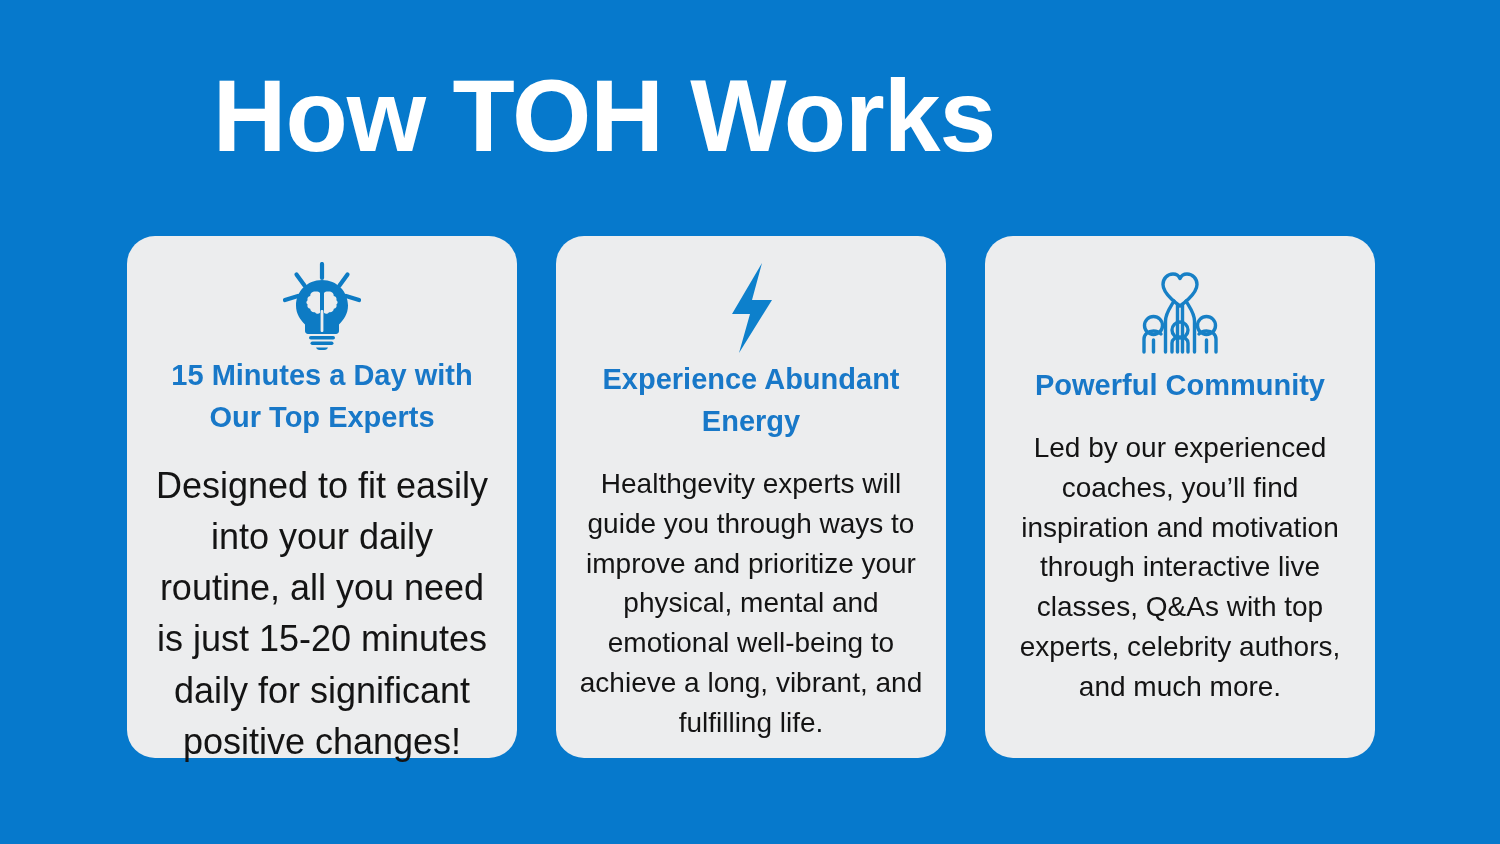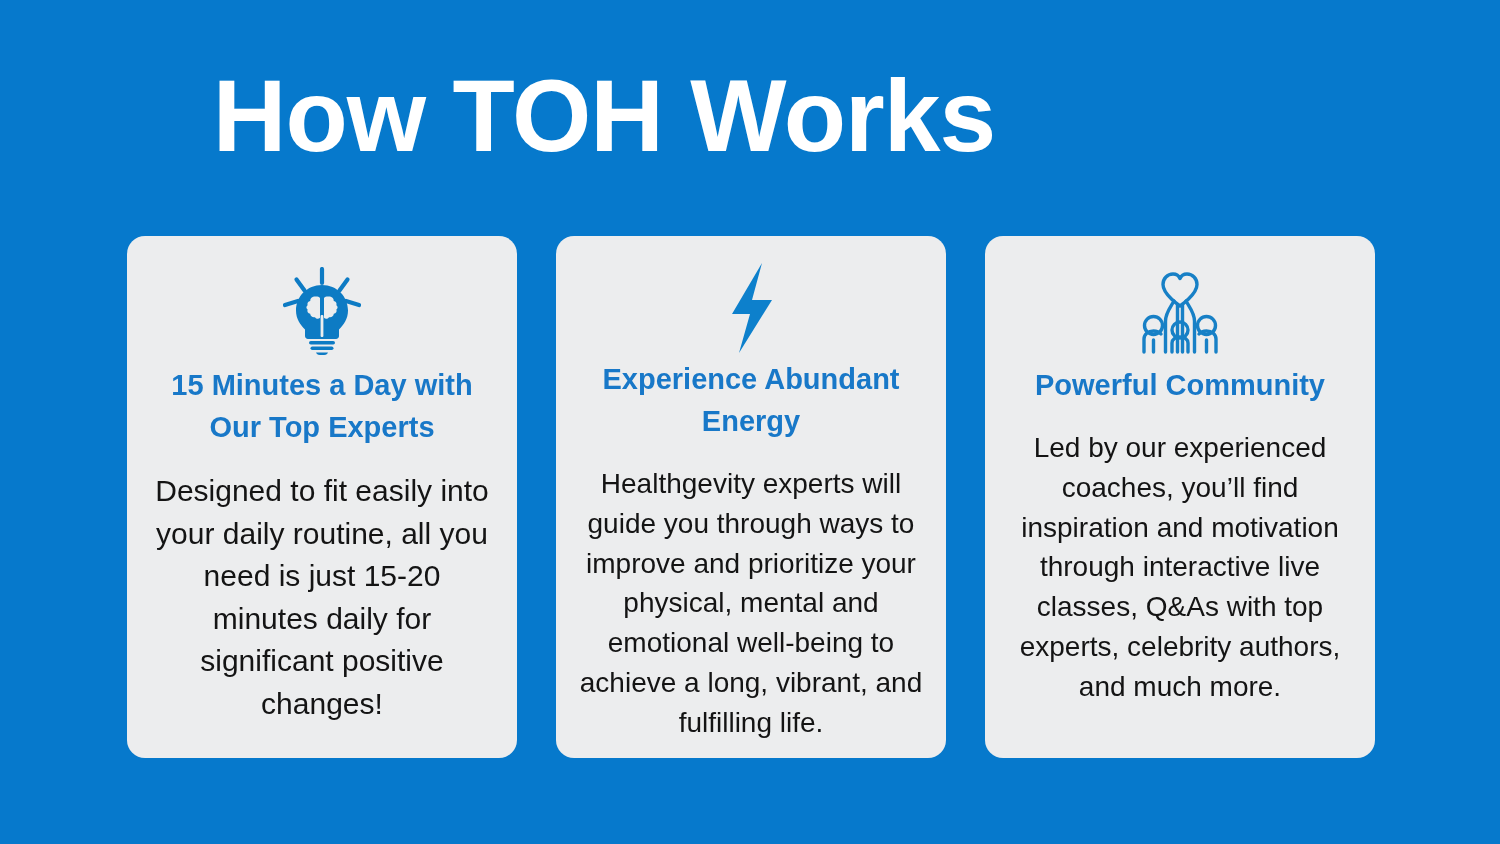--- a/index.html
+++ b/index.html
@@ -31,21 +31,21 @@
     position:absolute;
     top:236px; left:127px;
     width:1248px; height:522px;
     display:flex;
     justify-content:space-between;
     align-items:stretch;
   }
   .card {
     width:390px;
     background:#ecedee;
-    border-radius:18px;
+    border-radius:28px;
     padding:26px 22px 20px 22px;
     display:flex;
     flex-direction:column;
     align-items:center;
   }
   .card-icon {
     height:98px;
     display:flex;
     align-items:center;
     justify-content:center;
@@ -56,21 +56,21 @@
     color:#1878c8;
     font-size:29px;
     font-weight:700;
     line-height:1.45;
     text-align:center;
     max-width:360px;
   }
   .card-body {
     margin-top:22px;
     color:#141414;
-    font-size:30px;
+    font-size:36px;
     font-weight:400;
     line-height:1.42;
     text-align:center;
     max-width:368px;
   }
   .card-2 .card-body { font-size:28px; max-width:380px; }
   .card-3 .card-body { font-size:28px; max-width:380px; }
 </style>
 </head>
 <body>

